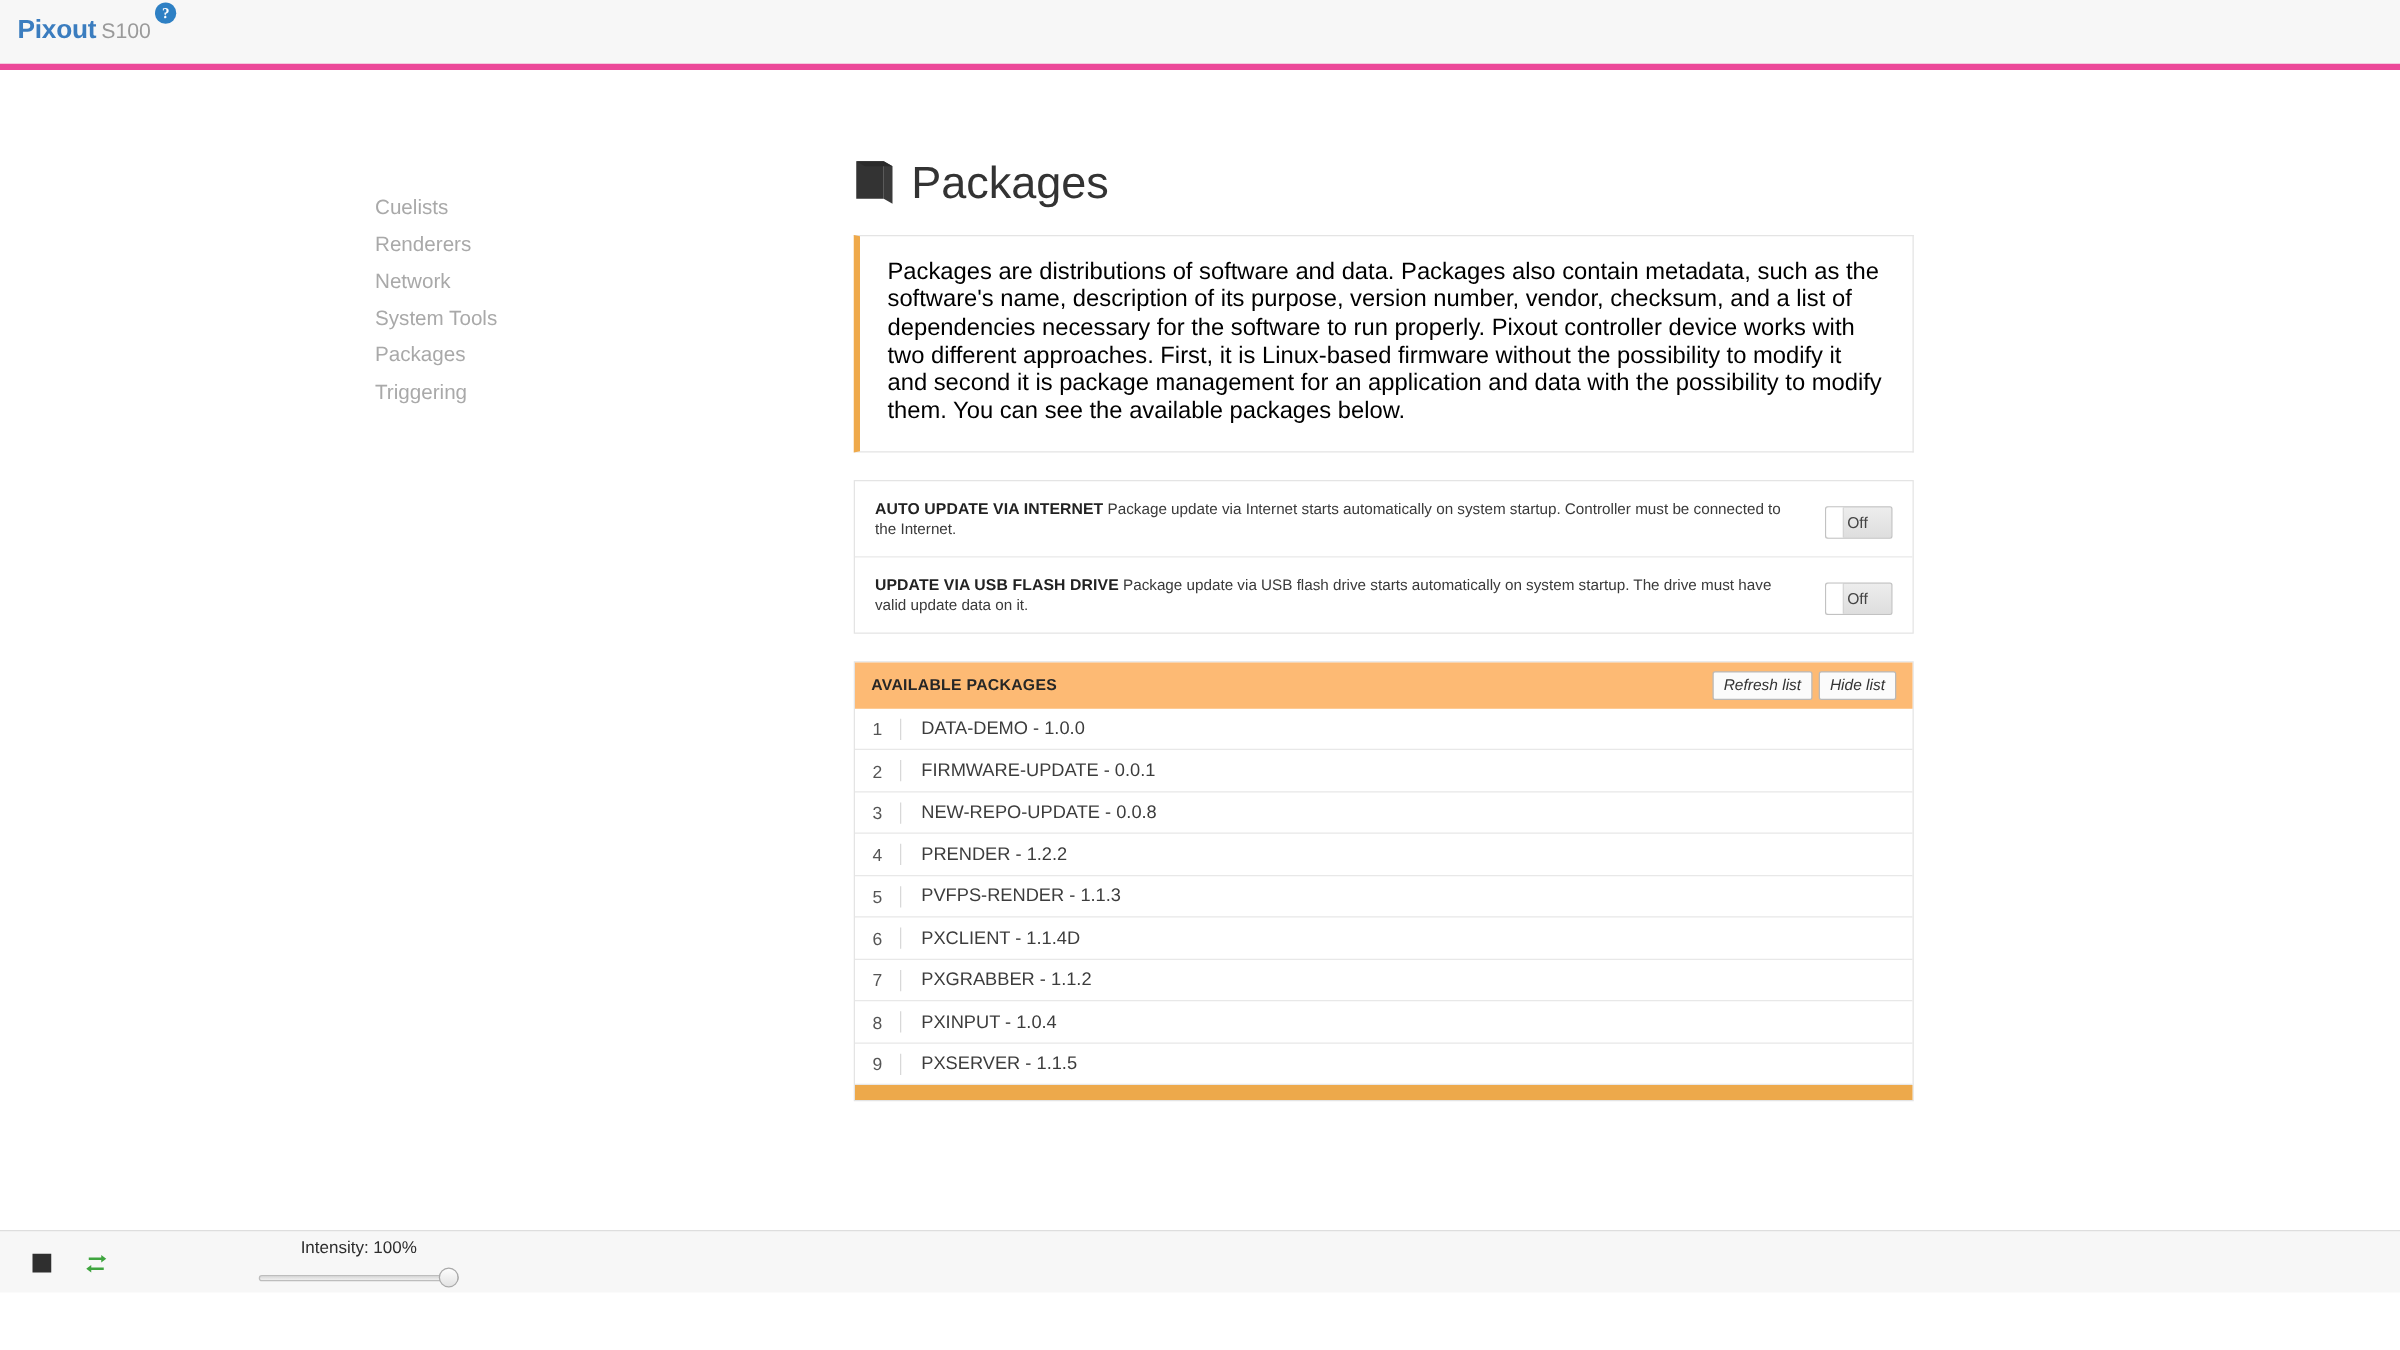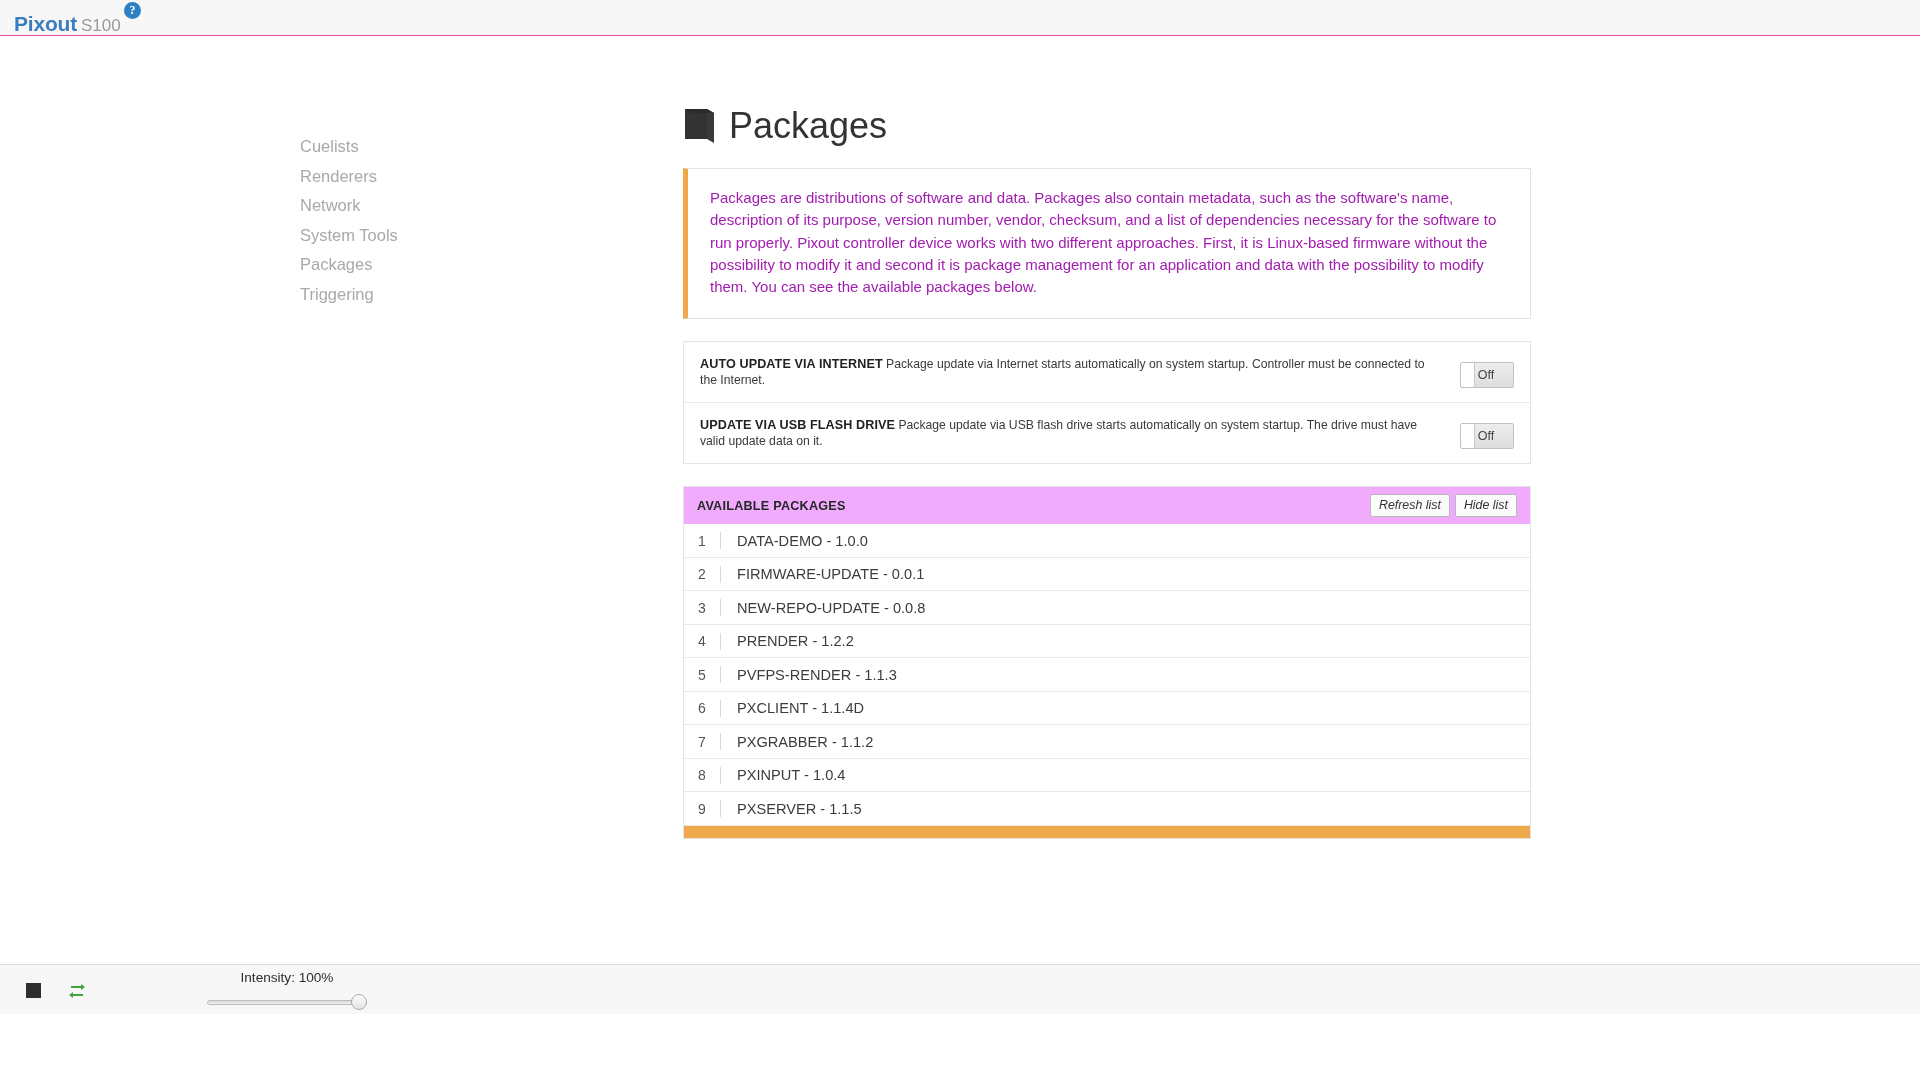--- a/index.html
+++ b/index.html
@@ -8,23 +8,23 @@
     margin: 0; padding: 0;
     width: 1920px; height: 1080px;
     background: #ffffff;
     font-family: "Liberation Sans", sans-serif;
     overflow: hidden;
   }
 
   
   .topbar {
     position: relative;
-    height: 36px;
+    height: 56px;
     background: #f7f7f7;
-    border-bottom: 1px solid #ec4899;
+    border-bottom: 5px solid #ec4899;
     padding: 0 18px 0 14px;
   }
   .brand {
     position: absolute;
     left: 14px; top: 12px;
     white-space: nowrap;
   }
   .brand-name {
     font-size: 21px;
     font-weight: bold;
@@ -99,23 +99,23 @@
   
   .callout {
     border: 1px solid #e4e4e4;
     border-left: 5px solid #efa94a;
     background: #ffffff;
     padding: 18px 22px 20px 22px;
     margin-bottom: 22px;
   }
   .callout p {
     margin: 0;
-    font-size: 15px;
+    font-size: 19px;
     line-height: 22.3px;
-    color: #a21caf;
+    color: #000000;
   }
 
   
   .toggle-panel {
     border: 1px solid #e4e4e4;
     background: #fff;
     margin-bottom: 22px;
   }
   .toggle-row {
     display: flex;
@@ -162,21 +162,21 @@
     font-size: 12.5px;
     color: #444;
   }
 
   
   .list-panel {
     border: 1px solid #e4e4e4;
     background: #fff;
   }
   .list-head {
-    background: #f0abfc;
+    background: #fdba74;
     display: flex;
     align-items: center;
     justify-content: space-between;
     padding: 0 13px;
     height: 37px;
     gap: 42px;
   }
   .list-head-title {
     font-size: 12.6px;
     font-weight: bold;

